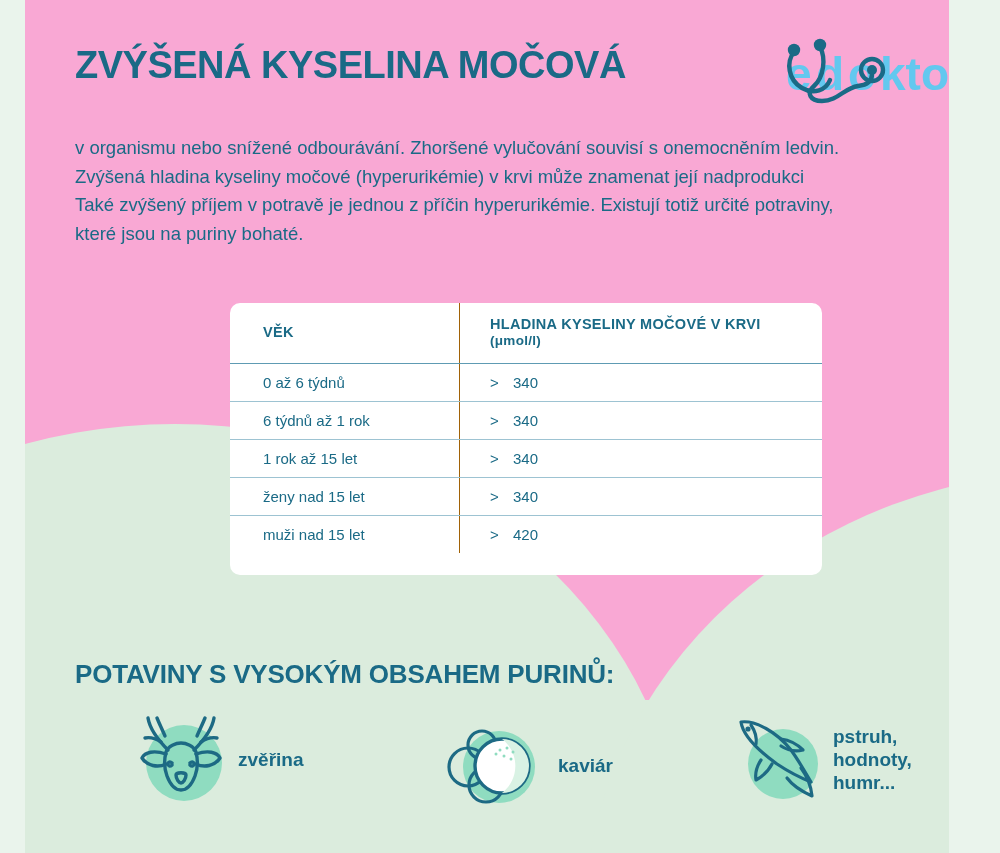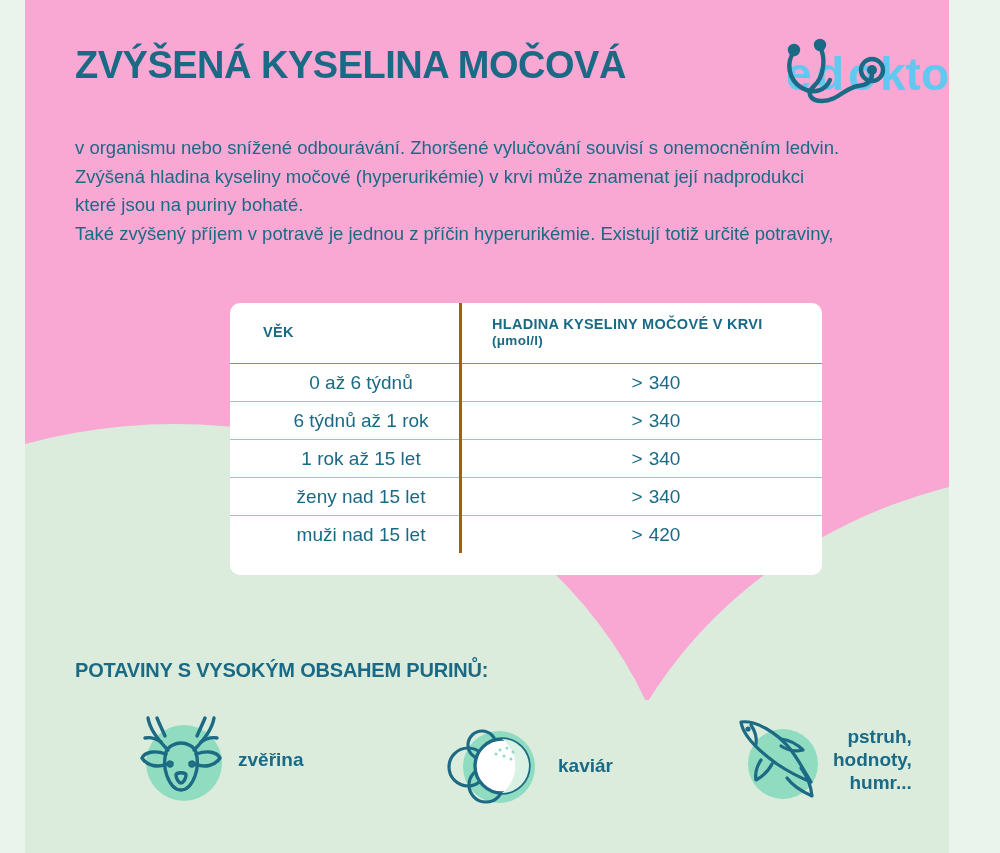--- a/index.html
+++ b/index.html
@@ -109,33 +109,32 @@
     vertical-align: middle;
   }
   table.data th {
     font-size: 14.5px;
     font-weight: bold;
     letter-spacing: 0.3px;
     height: 46px;
     padding: 6px 0 8px 0;
   }
   table.data td {
-    font-size: 19px;
+    font-size: 15px;
     height: 37px;
     padding: 0;
-    text-align: center;
   }
   .col-age   { width: 196px; padding-left: 33px !important; }
   .col-level { padding-left: 30px !important; }
   table.data thead th.col-age,
   table.data thead th.col-level { border-bottom: 1px solid #5e9bb3; }
   table.data tbody td { border-bottom: 1px solid #9dc3d2; }
   table.data tbody tr:last-child td { border-bottom: none; }
   table.data thead th.col-age,
-  table.data tbody td.col-age { border-right: 3px solid #a16207; }
+  table.data tbody td.col-age { border-right: 1px solid #a16207; }
   table.data thead th.col-level,
   table.data tbody td.col-level { padding-right: 8px; }
   .unit { font-size: 13.5px; }
   .gt { display: inline-block; width: 23px; }
 
   
   .source {
     position: absolute;
     left: 209px;
     top: 563px;
@@ -143,21 +142,21 @@
     font-style: italic;
     line-height: 22px;
     color: #1a6a86;
   }
 
   
   .foods-title {
     position: absolute;
     left: 50px;
     top: 659px;
-    font-size: 20px;
+    font-size: 26px;
     font-weight: bold;
     letter-spacing: -0.2px;
     color: #1a6a86;
     margin: 0;
     white-space: nowrap;
   }
   .food-item {
     position: absolute;
     display: flex;
     align-items: center;
@@ -168,21 +167,20 @@
     height: 106px;
     flex: 0 0 106px;
   }
   .food-icon svg { display: block; }
   .food-label {
     font-size: 19px;
     font-weight: bold;
     color: #1a6a86;
     line-height: 23px;
     white-space: nowrap;
-    text-align: right;
   }
   #food-0 { left: 103px; top: 706px; }
   #food-1 { left: 417px; top: 712px; }
   #food-2 { left: 700px; top: 706px; }
   #food-0 .food-label { margin-left: 4px; }
   #food-1 .food-label { margin-left: 10px; }
   #food-2 .food-label { margin-left: 2px; }
 </style>
 </head>
 <body>
@@ -214,22 +212,22 @@
         <circle cx="40" cy="13" r="6.2" fill="#1a6a86"></circle>
         <circle cx="92" cy="38" r="11" fill="none" stroke="#1a6a86" stroke-width="4.4"></circle>
         <circle cx="92" cy="38" r="5" fill="#1a6a86"></circle>
       </svg>
     </div>
   </div>
 
   <div class="intro">
     <div>v organismu nebo snížené odbourávání. Zhoršené vylučování souvisí s onemocněním ledvin.</div>
     <div>Zvýšená hladina kyseliny močové (hyperurikémie) v krvi může znamenat její nadprodukci</div>
+    <div>Také zvýšený příjem v potravě je jednou z příčin hyperurikémie. Existují totiž určité potraviny,</div>
     <div>které jsou na puriny bohaté.</div>
-    <div>Také zvýšený příjem v potravě je jednou z příčin hyperurikémie. Existují totiž určité potraviny,</div>
   </div>
 
   <div class="card">
     <table class="data">
       <thead>
         <tr>
           <th class="col-age">VĚK</th>
           <th class="col-level"><span>HLADINA KYSELINY MOČOVÉ V KRVI</span>
             <span class="unit">(μmol/l)</span></th>
         </tr>

